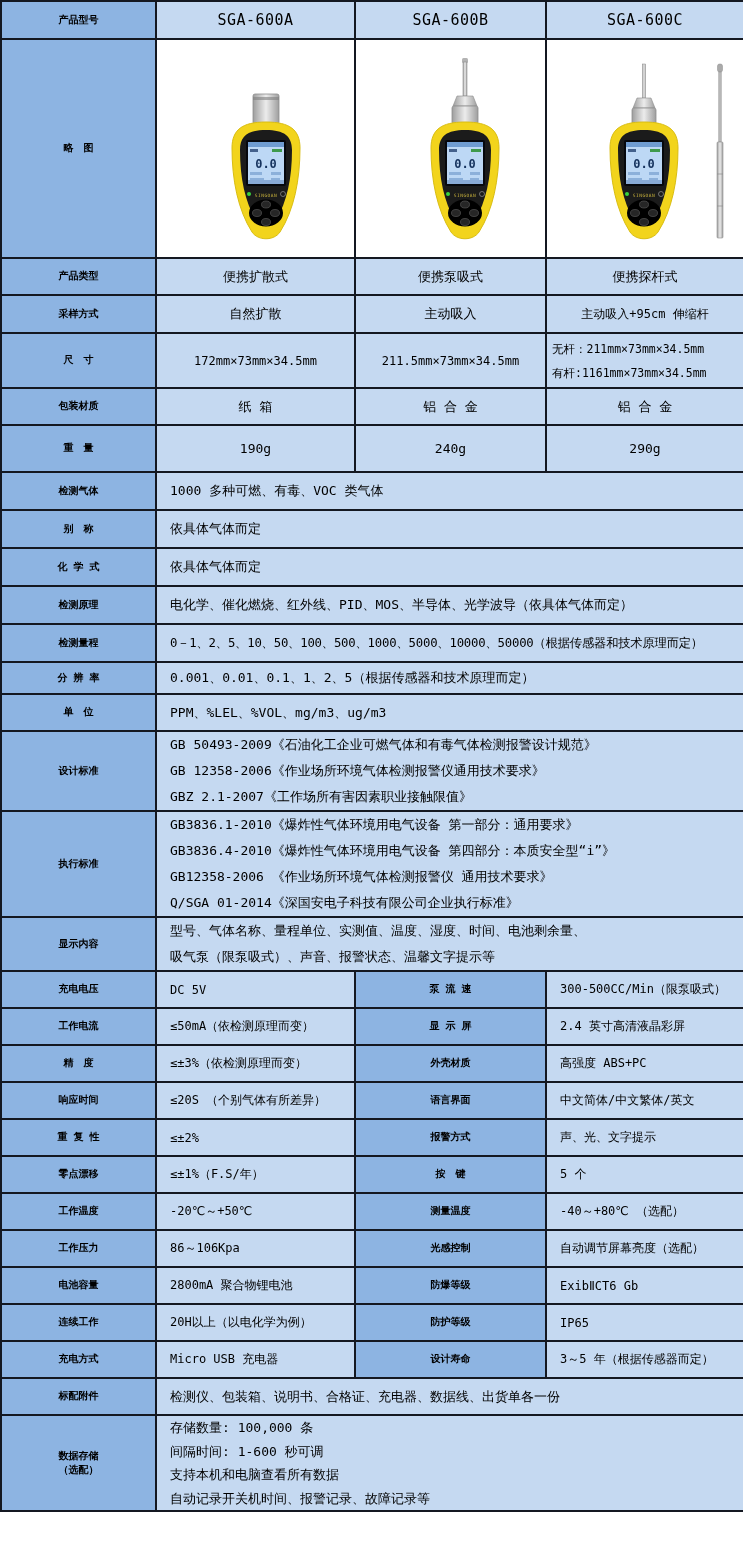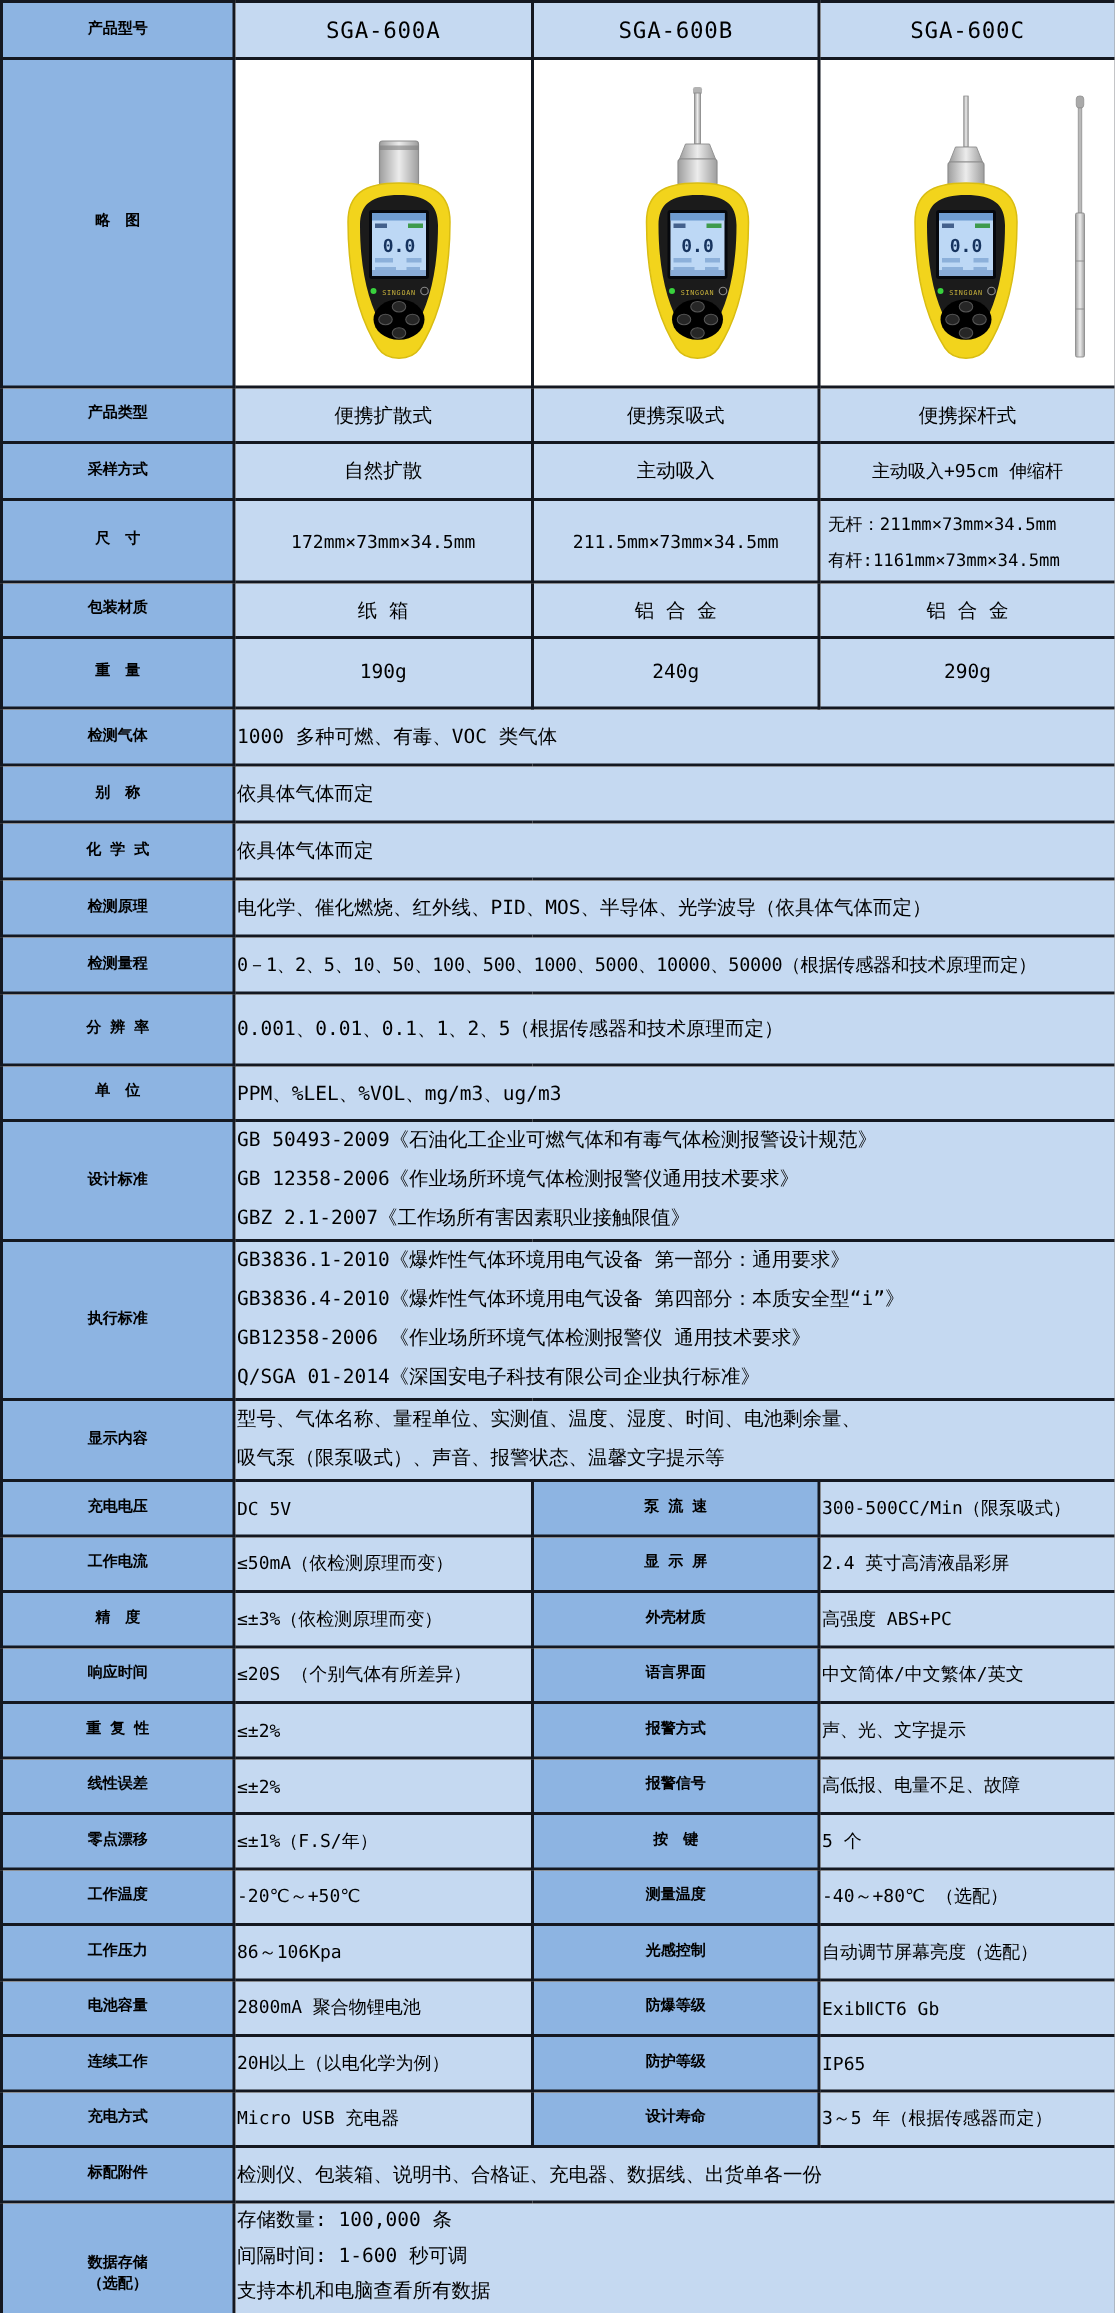--- a/index.html
+++ b/index.html
@@ -4,31 +4,31 @@
 <style>
   html,body{margin:0;padding:0;background:#ffffff;}
   .sheet{width:743px;}
   table{border-collapse:collapse;table-layout:fixed;width:743px;
         font-family:"DejaVu Sans Mono","DejaVu Sans","Liberation Sans",sans-serif;}
   td{border:2px solid #141821;padding:0;vertical-align:middle;color:#000;overflow:hidden;}
   .lbl{background:#8db4e2;font-weight:700;font-size:10px;text-align:center;
        white-space:pre-line;line-height:1.45;}
   .val{background:#c5d9f1;font-size:13px;text-align:center;white-space:nowrap;}
   .hdr{font-size:15px;letter-spacing:.5px;margin-left:35px;}
-  .vl{background:#c5d9f1;font-size:13px;text-align:left;padding:0 1px;white-space:nowrap;}
+  .vl{background:#c5d9f1;font-size:13px;text-align:left;padding:0 13px;white-space:nowrap;}
   .v2{font-size:12px;margin-left:36px;}
   .tight{font-size:12.3px;letter-spacing:-0.2px;}
   .pre{white-space:pre-line;line-height:26px;}
   .lh23{line-height:23.5px;}
   .dims{background:#c5d9f1;font-size:11.5px;text-align:left;padding:0 5px;
         white-space:pre-line;line-height:24px;}
   .photo{background:#ffffff;text-align:center;padding:12px;}
   .photo svg{display:block;margin:0 auto;}
   .r38{height:38px}.r197{height:197px}.r37{height:37px}.r55{height:55px}.r35{height:47px}
-  .r32{height:48px}.r79{height:79px}.r103{height:103px}.r52{height:52px}.r94{height:94px}
+  .r32{height:32px}.r79{height:79px}.r103{height:103px}.r52{height:52px}.r94{height:94px}
 </style>
 </head>
 <body>
 
 <div class="sheet">
 <table>
 <colgroup>
         <col style="width:155px">
         <col style="width:199px">
         <col style="width:191px">
@@ -276,26 +276,20 @@
   <td class="lbl">语言界面</td>
   <td class="vl v2">中文简体/中文繁体/英文</td>
 </tr>
 <tr class="r37">
   <td class="lbl">重 复 性</td>
   <td class="vl v2">≤±2%</td>
   <td class="lbl">报警方式</td>
   <td class="vl v2">声、光、文字提示</td>
 </tr>
 <tr class="r37">
-  <td class="lbl">线性误差</td>
-  <td class="vl v2">≤±2%</td>
-  <td class="lbl">报警信号</td>
-  <td class="vl v2">高低报、电量不足、故障</td>
-</tr>
-<tr class="r37">
   <td class="lbl">零点漂移</td>
   <td class="vl v2">≤±1%（F.S/年）</td>
   <td class="lbl">按　键</td>
   <td class="vl v2">5 个</td>
 </tr>
 <tr class="r37">
   <td class="lbl">工作温度</td>
   <td class="vl v2">-20℃～+50℃</td>
   <td class="lbl">测量温度</td>
   <td class="vl v2">-40～+80℃ （选配）</td>

